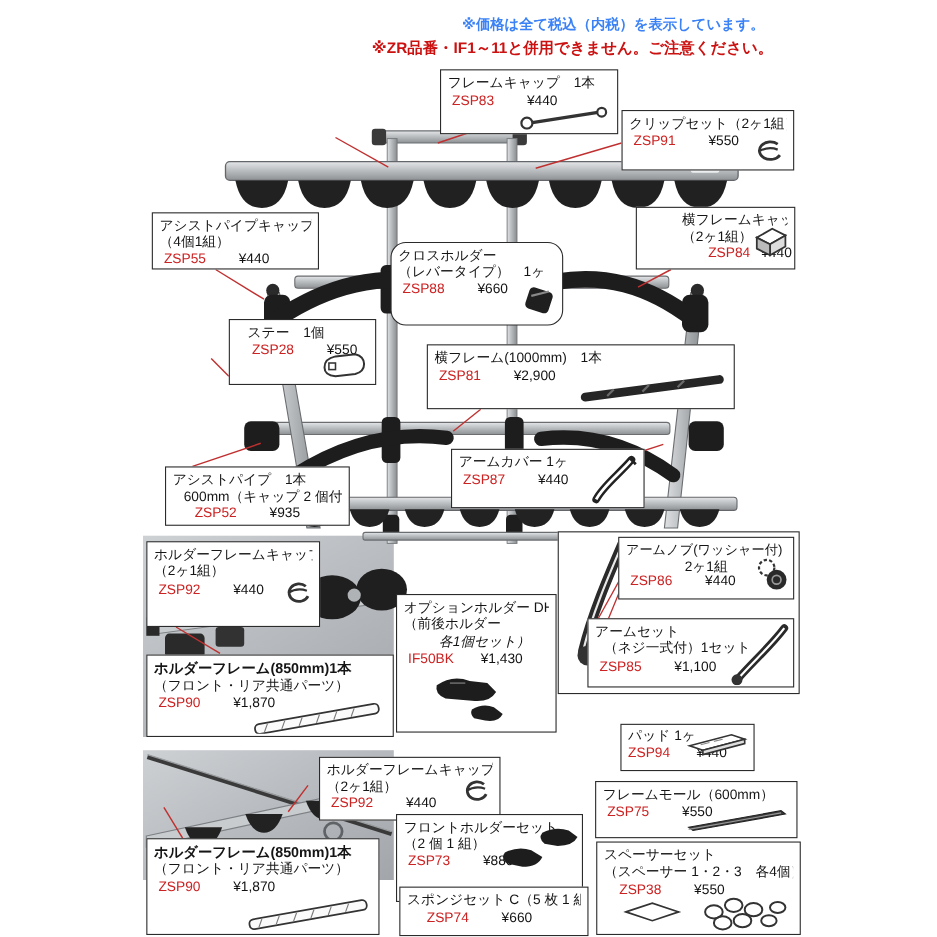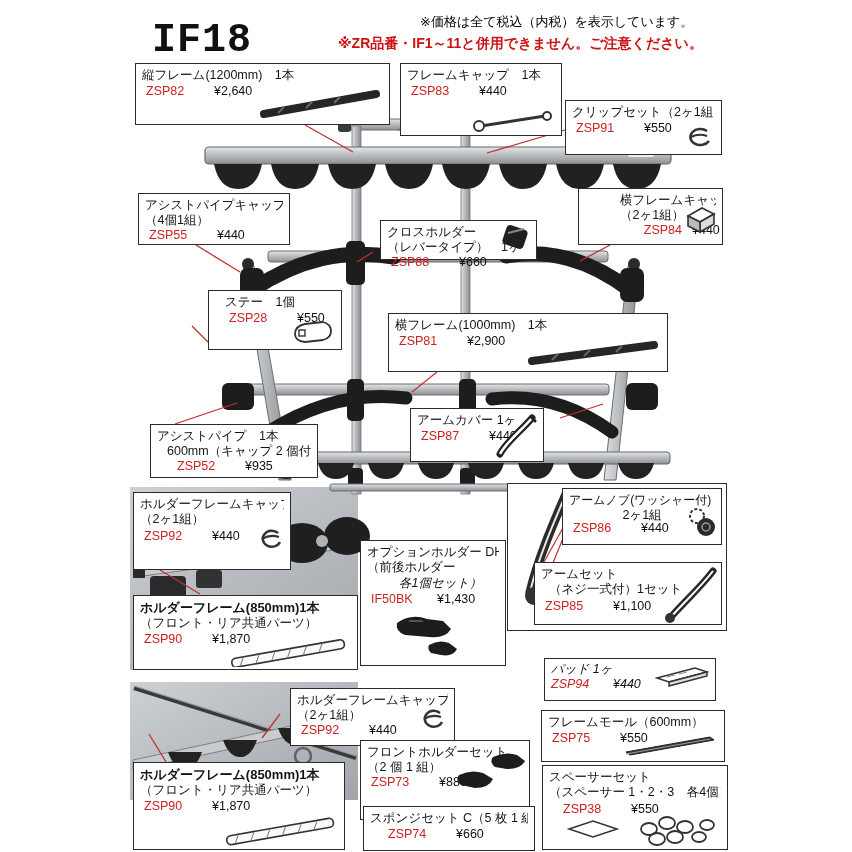--- a/index.html
+++ b/index.html
@@ -1,21 +1,21 @@
 <!DOCTYPE html>
 <html><head>
 <meta charset="utf-8">
 <style>
   html,body{margin:0;padding:0;background:#ffffff;}
   .canvas{position:relative;width:852px;height:852px;background:#fff;overflow:hidden;
           font-family:"Liberation Sans","DejaVu Sans",sans-serif;color:#151515;}
   .abs{position:absolute;box-sizing:border-box;}
   .title{font-family:"Liberation Mono","DejaVu Sans Mono",monospace;font-weight:bold;
          font-size:40px;letter-spacing:1px;color:#111;}
-  .note-black{font-size:13px;color:#000000;}
+  .note-black{font-size:13px;color:#3b82f6;font-weight:bold;}
   .note-red{font-size:14px;color:#cc1111;font-weight:bold;}
   .photo{background:linear-gradient(150deg,#ced1d4 0%,#b9bcc0 45%,#a2a5a9 100%);z-index:1;}
   .dsvg{z-index:2;pointer-events:none;}
   .pbox{position:absolute;background:#fff;border:1.7px solid #2b2b2b;box-sizing:border-box;
         padding:4px 6px 3px 6px;font-size:12.5px;line-height:1.22;z-index:3;}
   .pbox .l1,.pbox .l2,.pbox .l3{white-space:nowrap;overflow:hidden;}
   .bold .l1,.bold .l2{font-weight:bold;}
   .prow{white-space:nowrap;margin-top:1px;}
   .pno{color:#cc2222;display:inline-block;min-width:58px;margin-left:4px;}
   .pprice{color:#111;display:inline-block;margin-left:10px;}
@@ -145,36 +145,25 @@
       <line x1="437" y1="372" x2="412" y2="392"></line>
       <line x1="560" y1="418" x2="603" y2="404"></line>
       <line x1="175" y1="424" x2="237" y2="403"></line>
       <line x1="160" y1="570" x2="200" y2="594"></line>
       <line x1="280" y1="714" x2="262" y2="738"></line>
       <line x1="149" y1="734" x2="166" y2="762"></line>
       <line x1="487" y1="792" x2="497" y2="807"></line>
     </g>
   </svg>
 
-  <div class="abs title" style="left:152px;top:18px;">IF18</div>
   <div class="abs note-black" style="left:420px;top:13px;">※価格は全て税込（内税）を表示しています。</div>
   <div class="abs note-red" style="left:338px;top:35px;">※ZR品番・IF1～11と併用できません。ご注意ください。</div>
 
-  <div class="pbox" style="left:135px;top:63px;width:255px;height:62px;">
-    <div class="l1">縦フレーム(1200mm)　1本</div>
-    <div class="prow"><span class="pno">ZSP82</span><span class="pprice">¥2,640</span></div>
-    <svg class="icon" style="right:5px;bottom:4px;" width="130" height="34">
-      <line x1="10" y1="28" x2="122" y2="8" stroke="#262626" stroke-width="8" stroke-linecap="round"></line>
-      <line x1="24" y1="27" x2="30" y2="21" stroke="#6a6a6a" stroke-width="2"></line>
-        <line x1="52" y1="22" x2="58" y2="16" stroke="#6a6a6a" stroke-width="2"></line>
-        <line x1="80" y1="17" x2="86" y2="11" stroke="#6a6a6a" stroke-width="2"></line>
-    </svg>
-  </div>
-
-  <div class="pbox" style="left:400px;top:63px;width:162px;height:73px;">
+
+  <div class="pbox" style="left:400px;top:63px;width:162px;height:59px;">
     <div class="l1">フレームキャップ　1本</div>
     <div class="prow"><span class="pno">ZSP83</span><span class="pprice">¥440</span></div>
     <svg class="icon" style="right:4px;bottom:3px;" width="90" height="22">
       <line x1="14" y1="16" x2="78" y2="6" stroke="#333" stroke-width="3"></line>
       <circle cx="12" cy="16" r="5" fill="#fff" stroke="#333" stroke-width="2"></circle>
       <circle cx="80" cy="6" r="4" fill="#fff" stroke="#333" stroke-width="2"></circle>
     </svg>
   </div>
 
   <div class="pbox" style="left:565px;top:100px;width:157px;height:55px;">
@@ -196,21 +185,21 @@
     <div class="l1">横フレームキャップ</div>
     <div class="l2">（2ヶ1組）</div>
     <div class="prow" style="margin-top:-1px;text-align:right;"><span class="pno">ZSP84</span><span class="pprice">¥440</span></div>
     <svg class="icon" style="right:4px;bottom:10px;" width="34" height="30">
       <polygon points="4,12 18,4 30,10 16,18" fill="#fff" stroke="#333" stroke-width="1.6"></polygon>
       <polygon points="16,18 30,10 30,20 16,28" fill="#ddd" stroke="#333" stroke-width="1.6"></polygon>
       <polygon points="4,12 16,18 16,28 4,22" fill="#bbb" stroke="#333" stroke-width="1.6"></polygon>
     </svg>
   </div>
 
-  <div class="pbox" style="left:380px;top:220px;width:157px;height:40px;">
+  <div class="pbox" style="left:355px;top:220px;width:157px;height:76px;border-radius:14px;">
     <div class="l1">クロスホルダー</div>
     <div class="l2">（レバータイプ）　1ヶ</div>
     <div class="prow" style="margin-top:-1px;"><span class="pno">ZSP88</span><span class="pprice">¥660</span></div>
     <svg class="icon" style="right:3px;bottom:6px;" width="34" height="34">
       <rect x="5" y="8" width="22" height="20" rx="4" fill="#1f1f1f" transform="rotate(18 16 18)"></rect>
       <line x1="9" y1="14" x2="25" y2="10" stroke="#888" stroke-width="2"></line>
     </svg>
   </div>
 
   <div class="pbox" style="left:208px;top:290px;width:134px;height:60px;padding-left:16px;">
@@ -226,21 +215,21 @@
     <div class="l1">横フレーム(1000mm)　1本</div>
     <div class="prow"><span class="pno">ZSP81</span><span class="pprice">¥2,900</span></div>
     <svg class="icon" style="right:5px;bottom:4px;" width="140" height="30">
       <line x1="10" y1="24" x2="132" y2="8" stroke="#262626" stroke-width="8" stroke-linecap="round"></line>
       <line x1="30" y1="23" x2="36" y2="17" stroke="#6a6a6a" stroke-width="2"></line>
         <line x1="62" y1="19" x2="68" y2="13" stroke="#6a6a6a" stroke-width="2"></line>
         <line x1="94" y1="15" x2="100" y2="9" stroke="#6a6a6a" stroke-width="2"></line>
     </svg>
   </div>
 
-  <div class="pbox" style="left:410px;top:408px;width:134px;height:54px;">
+  <div class="pbox" style="left:410px;top:408px;width:176px;height:54px;">
     <div class="l1">アームカバー 1ヶ</div>
     <div class="prow"><span class="pno">ZSP87</span><span class="pprice">¥440</span></div>
     <svg class="icon" style="right:3px;top:3px;" width="48" height="48">
       <path d="M40,6 C30,18 14,30 8,42" fill="none" stroke="#222" stroke-width="7" stroke-linecap="round"></path>
       <path d="M40,6 C30,18 14,30 8,42" fill="none" stroke="#fff" stroke-width="2.5"></path>
       <path d="M38,4 l6,6" stroke="#222" stroke-width="2.5"></path>
     </svg>
   </div>
 
   <div class="pbox" style="left:150px;top:424px;width:168px;height:54px;">
@@ -313,21 +302,21 @@
       <div class="l2" style="margin-left:8px;">（ネジ一式付）1セット</div>
       <div class="prow"><span class="pno">ZSP85</span><span class="pprice">¥1,100</span></div>
       <svg class="icon" style="right:2px;top:2px;" width="62" height="58">
         <path d="M56,6 C44,22 26,38 14,52" fill="none" stroke="#2a2a2a" stroke-width="7" stroke-linecap="round"></path>
         <path d="M56,6 C44,22 26,38 14,52" fill="none" stroke="#fff" stroke-width="2"></path>
         <circle cx="13" cy="53" r="5" fill="#333"></circle>
       </svg>
     </div>
   </div>
 
-  <div class="pbox" style="left:544px;top:658px;width:172px;height:43px;padding-top:3px;font-style:italic;">
+  <div class="pbox" style="left:564px;top:658px;width:122px;height:43px;padding-top:3px;">
     <div class="l1">パッド 1ヶ</div>
     <div class="prow" style="margin-top:0;"><span class="pno" style="margin-left:0;">ZSP94</span><span class="pprice" style="margin-left:4px;">¥440</span></div>
     <svg class="icon" style="right:4px;top:5px;" width="58px" height="24">
       <polygon points="4,14 42,4 54,8 16,18" fill="#fff" stroke="#333" stroke-width="1.5"></polygon>
       <polygon points="16,18 54,8 54,12 16,22" fill="#ddd" stroke="#333" stroke-width="1.5"></polygon>
       <line x1="14" y1="13" x2="22" y2="11" stroke="#888" stroke-width="1"></line>
         <line x1="26" y1="10" x2="34" y2="8" stroke="#888" stroke-width="1"></line>
     </svg>
   </div>
 

